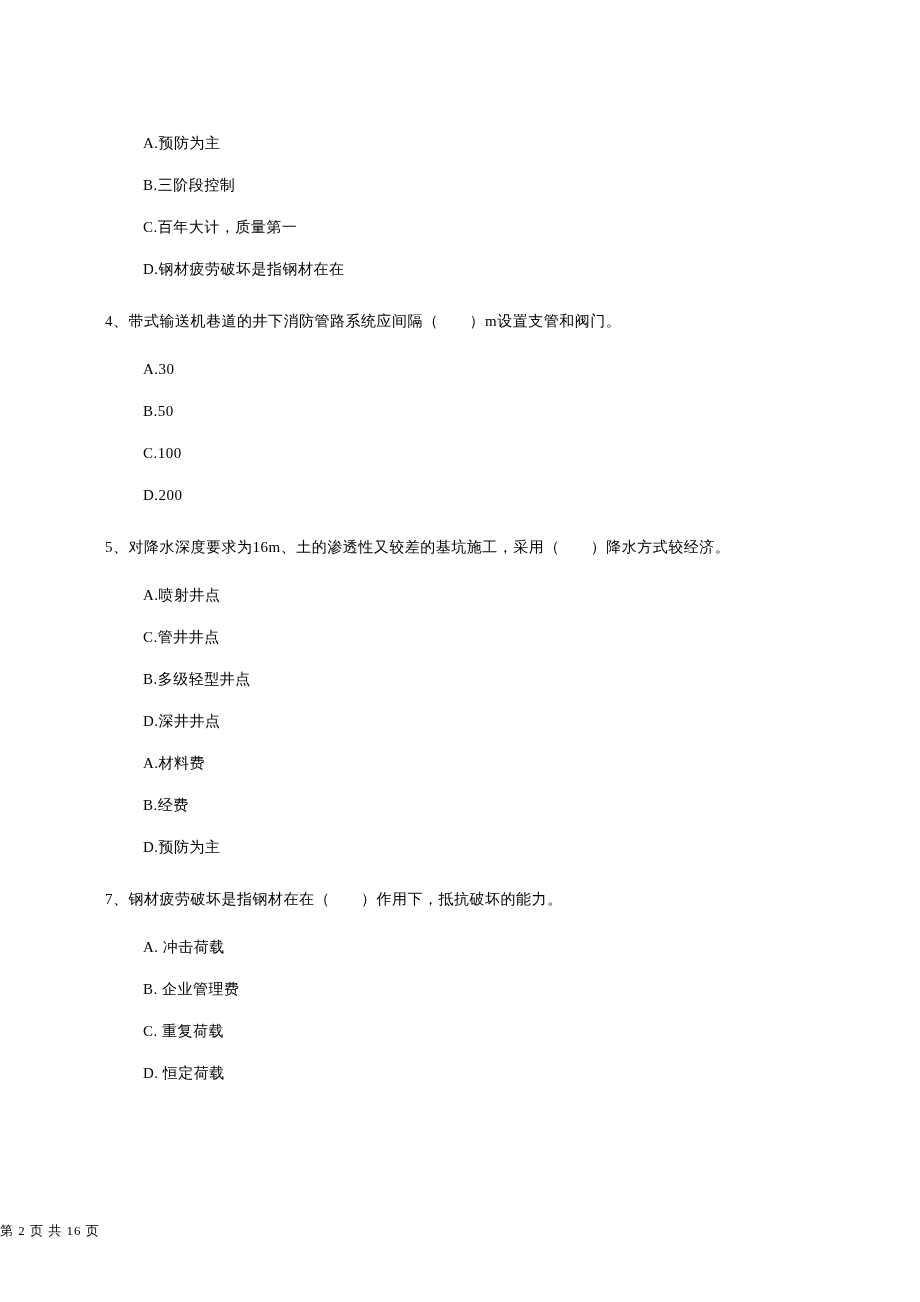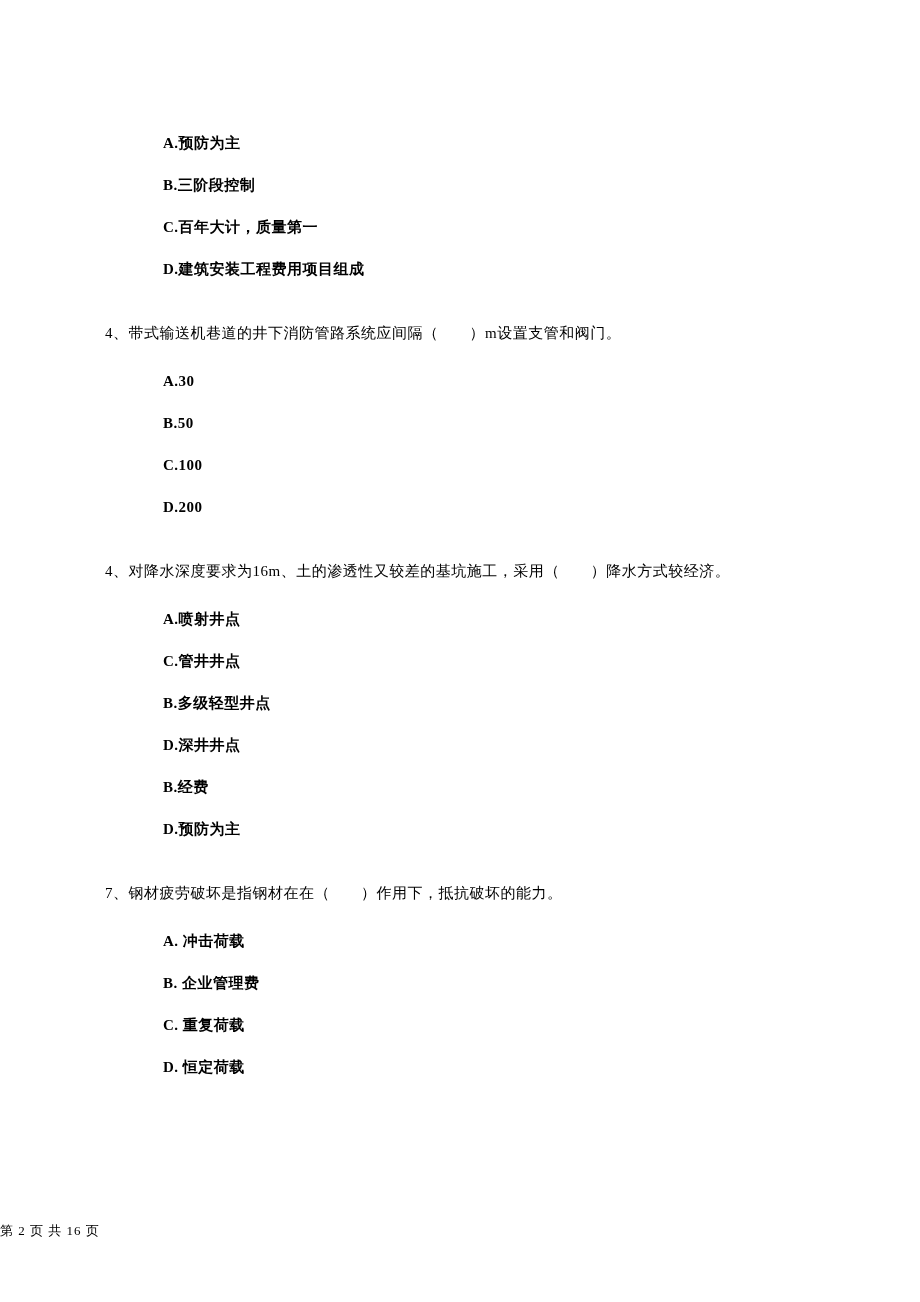--- a/index.html
+++ b/index.html
@@ -12,28 +12,27 @@
     width: 920px;
     height: 1302px;
     box-sizing: border-box;
     position: relative;
   }
   .page {
     padding: 110px 105px 0 105px;
     line-height: 1.2;
   }
   .option {
-    margin-left: 58px;
+    margin-left: 38px;
     margin-top: 24px;
     margin-bottom: 24px;
     letter-spacing: 0.5px;
-    font-weight: bold;
   }
   .question {
-    margin-top: 40px;
+    margin-top: 28px;
     margin-bottom: 18px;
     letter-spacing: 0.5px;
     line-height: 2.0;
   }
   .footer {
     position: absolute;
     bottom: 62px;
     left: 0;
     width: 100%;
     text-align: left;
@@ -42,34 +41,35 @@
   }
 </style>
 </head>
 <body>
 
 <div class="page">
 
   <div class="option">A.预防为主</div>
   <div class="option">B.三阶段控制</div>
   <div class="option">C.百年大计，质量第一</div>
-  <div class="option">D.建筑安装工程费用项目组成</div>
+  <div class="option">D.钢材疲劳破坏是指钢材在在</div>
 
   <div class="question">4、带式输送机巷道的井下消防管路系统应间隔（　　）m设置支管和阀门。</div>
   <div class="option">A.30</div>
   <div class="option">B.50</div>
   <div class="option">C.100</div>
   <div class="option">D.200</div>
 
-  <div class="question">4、对降水深度要求为16m、土的渗透性又较差的基坑施工，采用（　　）降水方式较经济。</div>
+  <div class="question">5、对降水深度要求为16m、土的渗透性又较差的基坑施工，采用（　　）降水方式较经济。</div>
   <div class="option">A.喷射井点</div>
   <div class="option">C.管井井点</div>
   <div class="option">B.多级轻型井点</div>
   <div class="option">D.深井井点</div>
 
+  <div class="option">A.材料费</div>
   <div class="option">B.经费</div>
   <div class="option">D.预防为主</div>
 
   <div class="question">7、钢材疲劳破坏是指钢材在在（　　）作用下，抵抗破坏的能力。</div>
   <div class="option">A. 冲击荷载</div>
   <div class="option">B. 企业管理费</div>
   <div class="option">C. 重复荷载</div>
   <div class="option">D. 恒定荷载</div>
 
 </div>

